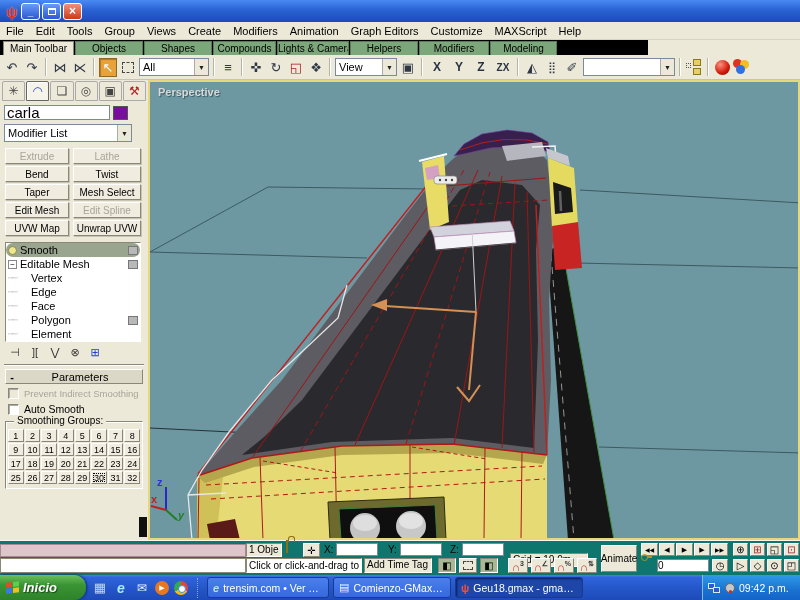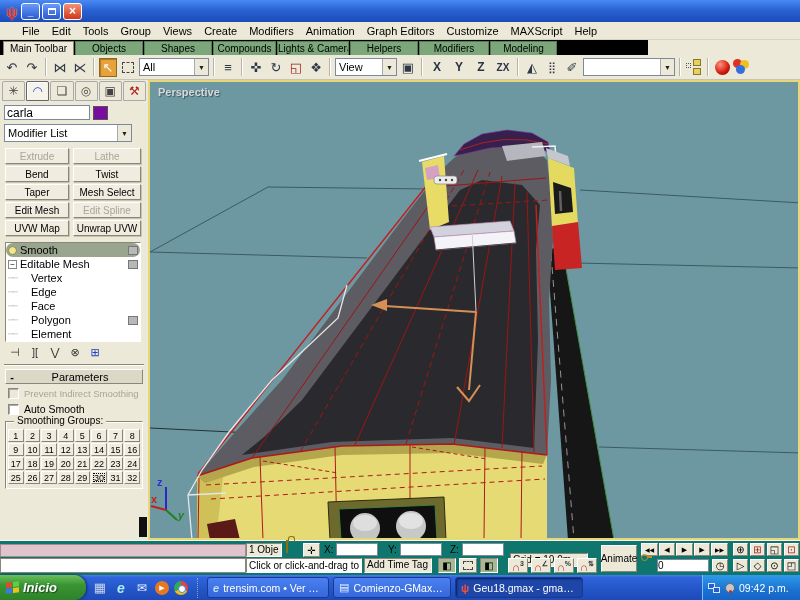--- a/index.html
+++ b/index.html
@@ -17,21 +17,21 @@
   .win-btns { display:flex; gap:2px; }
   .win-btn { width:19px; height:17px; border:1px solid #fff; border-radius:3px;
     background:linear-gradient(180deg,#6a9af8,#2a5ad0); color:#fff; font-size:10px; font-weight:bold;
     display:flex; align-items:flex-end; justify-content:center; line-height:10px; padding-bottom:2px; }
   .win-btn.close { background:linear-gradient(180deg,#f09078,#d03818); align-items:center; font-size:12px; padding-bottom:0; }
   .win-btn.restore { align-items:center; padding-bottom:0; }
   .restore-box { width:8px; height:7px; border:1px solid #fff; border-top:2px solid #fff; display:block; }
 
   
   .menubar { position:absolute; left:0; top:22px; width:800px; height:18px; background:#ece9d8;
-    display:flex; align-items:center; padding-left:16px; border-bottom:1px solid #d8d4c4; }
+    display:flex; align-items:center; padding-left:0; border-bottom:1px solid #d8d4c4; }
   .menu-item { padding:1px 6px; font-size:11px; }
 
   
   .tabbar { position:absolute; left:0; top:40px; width:648px; height:15px; background:#000000;
     display:flex; align-items:flex-end; padding-left:3px; }
   .tab { height:14px; font-size:10px; text-align:center; line-height:14px; overflow:hidden; white-space:nowrap;
     background:#7ba77b; border:1px solid #5a7a5a; border-bottom:none; margin-right:1px; }
   .tab.active { background:#ece9d8; border:1px solid #8a867a; border-bottom:none; font-size:10px; }
   .tab:nth-child(1){width:71px;} .tab:nth-child(2){width:68px;} .tab:nth-child(3){width:68px;}
   .tab:nth-child(4){width:63px;} .tab:nth-child(5){width:72px;} .tab:nth-child(6){width:68px;}
@@ -63,21 +63,21 @@
   .tricolor i:nth-child(2){ background:#f0c020; left:7px; top:1px; }
   .tricolor i:nth-child(3){ background:#3070e0; left:3px; top:6px; }
 
   
   .cmdpanel { position:absolute; left:0; top:80px; width:148px; height:460px; background:#ece9d8; }
   .cp-tabs { display:flex; height:22px; padding:1px 2px; gap:1px; }
   .cp-tab { flex:1; border:1px solid #aaa; border-radius:2px 2px 0 0; background:#ece9d8;
     display:flex; align-items:center; justify-content:center; font-size:12px; color:#444; }
   .cp-tab.active { background:#f6f4ea; border-color:#666; box-shadow:inset 1px 1px 0 #fff; color:#2040c0; }
   .cp-name-row { display:flex; align-items:center; gap:3px; padding:3px 4px 2px 4px; }
-  .cp-name-row input { width:86px; height:15px; border:1px solid #7a8a9a; font-size:12px; padding:0 2px;
+  .cp-name-row input { width:106px; height:15px; border:1px solid #7a8a9a; font-size:15px; padding:0 2px;
     font-family:"Liberation Sans",sans-serif; }
   .swatch { width:15px; height:14px; border:1px solid #555; }
   .cp-modlist { margin:2px 4px; width:128px; }
   .cp-btns { display:grid; grid-template-columns:64px 68px; gap:2px 4px; padding:4px 5px; }
   .cp-btn { height:16px; background:#f0ede0; border:1px solid; border-color:#fff #8a8678 #8a8678 #fff;
     box-shadow:1px 1px 0 #c8c4b4; font-size:10px; text-align:center; line-height:15px; overflow:hidden; white-space:nowrap; }
   .cp-btn.disabled { color:#a8a49a; }
   .stackbox { margin:2px 5px 0 5px; width:136px; height:100px; background:#fff; border:1px solid;
     border-color:#8a8678 #fff #fff #8a8678; overflow:hidden; }
   .stack-row { display:flex; align-items:center; height:14px; font-size:11px; padding:0 2px; gap:3px;border-radius:7px; }

